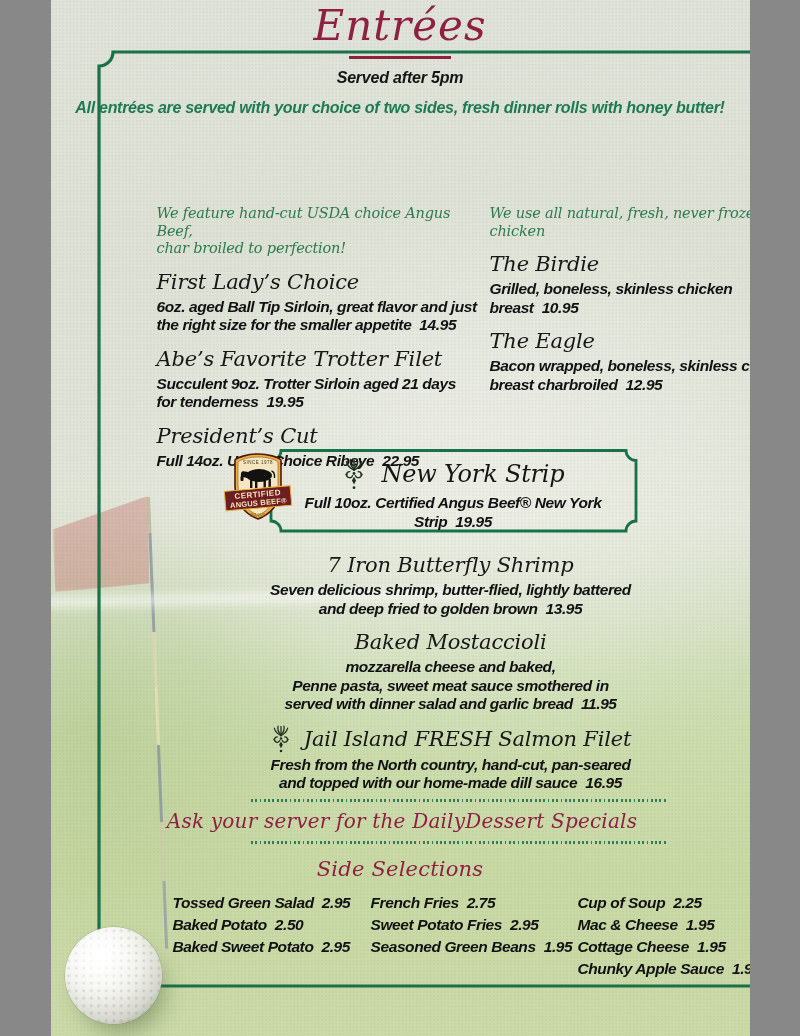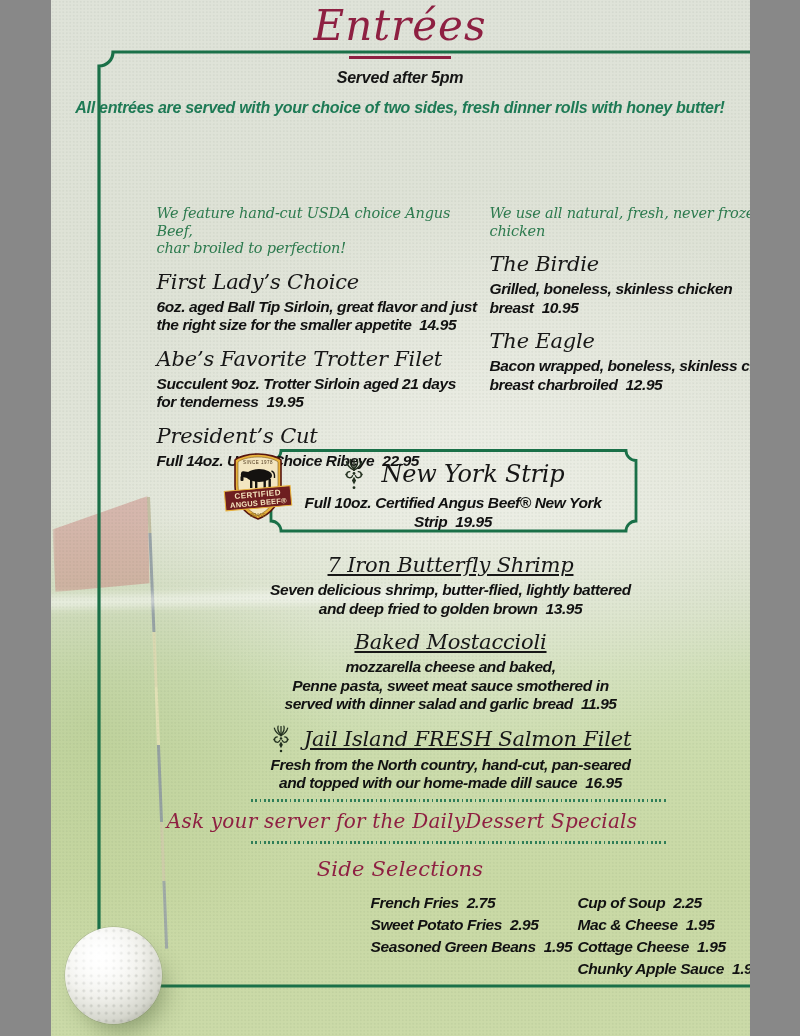--- a/index.html
+++ b/index.html
@@ -51,21 +51,21 @@
   .fname{font:italic 400 24px/30px "DejaVu Serif",serif;color:#151515;margin:0;letter-spacing:-.2px;}
   .fdesc{margin-top:2px;font:italic 700 15.5px/19px "Liberation Sans",sans-serif;color:var(--ink);letter-spacing:-.4px;}
   .cab{position:absolute;left:-49px;top:3px;width:72px;height:70px;}
   .cab-since{font:4.5px "Liberation Sans",sans-serif;fill:#4a351a;text-anchor:middle;letter-spacing:.5px;}
   .cab-t1{font:700 8px "Liberation Sans",sans-serif;fill:#f3e2bb;text-anchor:middle;letter-spacing:.5px;}
   .cab-t2{font:700 7.5px "Liberation Sans",sans-serif;fill:#f3e2bb;text-anchor:middle;letter-spacing:.2px;}
   .cab-brand{font:italic 4.5px "Liberation Sans",sans-serif;fill:#8a6a20;text-anchor:middle;}
   
   .center{position:absolute;left:140px;top:551px;width:520px;text-align:center;}
   .citem{margin-bottom:10px;}
-  .cname{font:italic 400 21px/28px "DejaVu Serif",serif;color:#171717;margin:0 0 2px;letter-spacing:-.2px;text-decoration:underline;}
+  .cname{font:italic 400 21px/28px "DejaVu Serif",serif;color:#171717;margin:0 0 2px;letter-spacing:-.2px;}
   .cname-row{display:flex;align-items:center;justify-content:center;gap:12px;margin-bottom:2px;text-align:right;}
   .cname-row .cname{margin:0;}
   .cline{font:italic 700 15.5px/18.5px "Liberation Sans",sans-serif;color:var(--ink);letter-spacing:-.4px;}
   
   .dots{position:absolute;left:200px;width:416px;height:2.5px;
     background:repeating-linear-gradient(90deg,#2f7e58 0 1.7px,transparent 1.7px 4.3px);}
   .dots1{top:799px;}.dots2{top:841px;}
   .dessert{position:absolute;left:4px;right:0;top:805px;text-align:center;
     font:italic 20px/32px "DejaVu Serif",serif;color:var(--red);letter-spacing:.2px;}
   .sides-h{position:absolute;left:0;right:0;top:854px;text-align:center;margin:0;
@@ -222,20 +222,25 @@
         <div class="cline"><span>and topped with our home-made dill sauce</span><span class="price">16.95</span></div>
       </article>
     </section>
 
     <div class="dots dots1"></div>
     <div class="dessert">Ask your server for the DailyDessert Specials</div>
     <div class="dots dots2"></div>
 
     <h3 class="sides-h">Side Selections</h3>
 
+    <div class="scol scol1">
+      <div class="side-row"><span>Tossed Green Salad</span><span class="price">2.95</span></div>
+      <div class="side-row"><span>Baked Potato</span><span class="price">2.50</span></div>
+      <div class="side-row"><span>Baked Sweet Potato</span><span class="price">2.95</span></div>
+    </div>
     <div class="scol scol2">
       <div class="side-row"><span>French Fries</span><span class="price">2.75</span></div>
       <div class="side-row"><span>Sweet Potato Fries</span><span class="price">2.95</span></div>
       <div class="side-row"><span>Seasoned Green Beans</span><span class="price">1.95</span></div>
     </div>
     <div class="scol scol3">
       <div class="side-row"><span>Cup of Soup</span><span class="price">2.25</span></div>
       <div class="side-row"><span>Mac &amp; Cheese</span><span class="price">1.95</span></div>
       <div class="side-row"><span>Cottage Cheese</span><span class="price">1.95</span></div>
       <div class="side-row"><span>Chunky Apple Sauce</span><span class="price">1.95</span></div>

